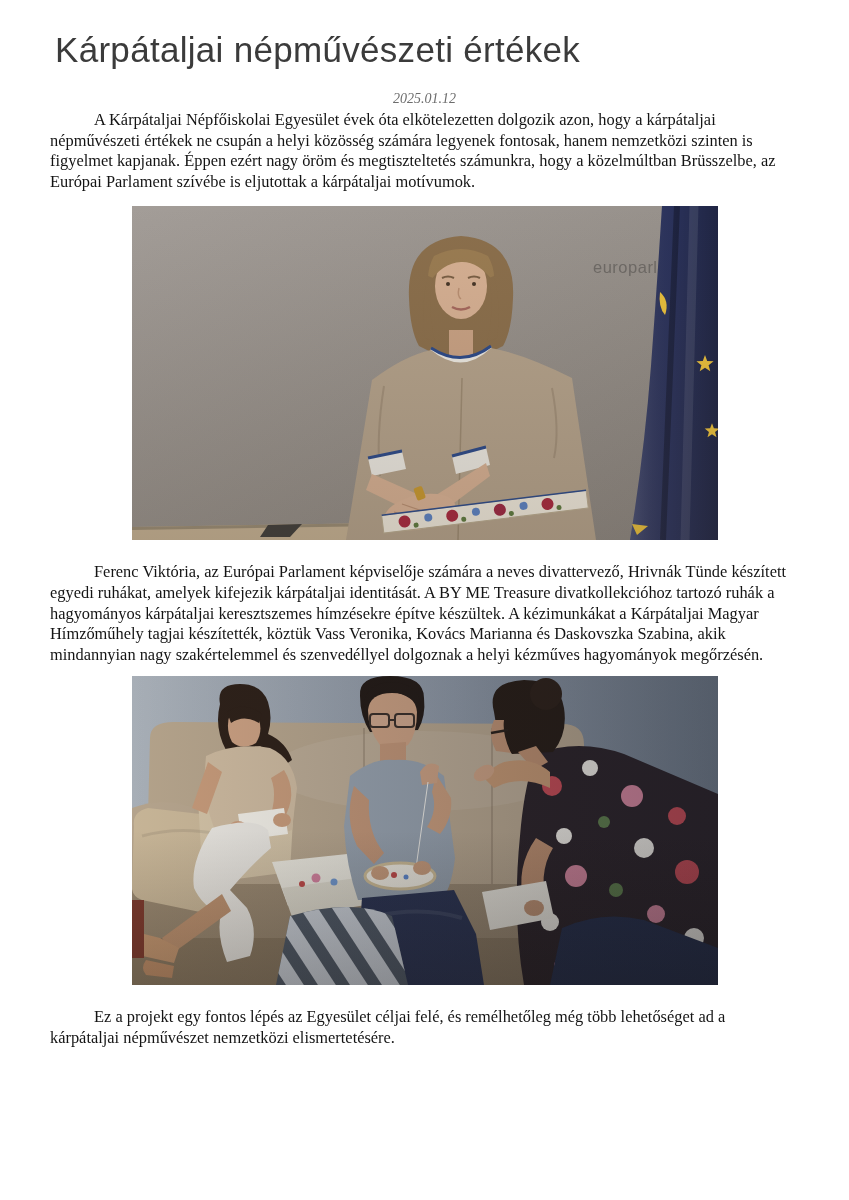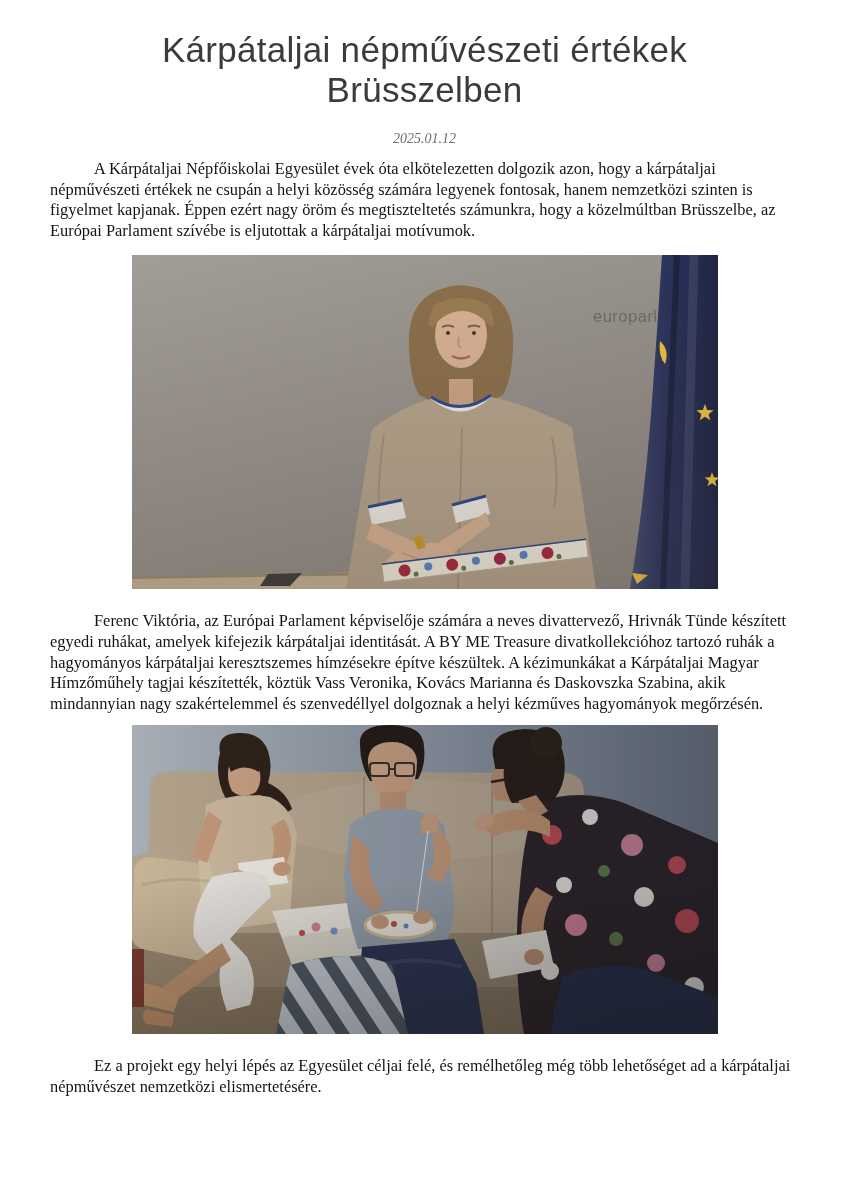--- a/index.html
+++ b/index.html
@@ -5,48 +5,47 @@
   html,body { margin:0; padding:0; background:#ffffff; }
   .page {
     position:relative; width:849px; height:1200px; margin:0 auto;
     background:#ffffff; overflow:hidden;
     font-family:"Liberation Serif", serif;
   }
   h1.title {
     margin:30px 55px 0 55px;
     font-family:"Liberation Sans", sans-serif;
     font-weight:400; font-size:35px; line-height:40px;
-    text-align:center; color:#3b3b3b; letter-spacing:.3px;
+    text-align:left; color:#3b3b3b; letter-spacing:.3px;
   }
   h1.title span { display:block; }
   .date {
     margin-top:21px; text-align:center;
     font-style:italic; font-size:14px; color:#6d6d6d;
   }
   p.body-p {
     margin:0 54px 0 50px;
     font-size:16.4px; line-height:20.6px; color:#141414;
     text-indent:44px; text-align:left;
   }
-  p.p1 { margin-top:12px; }
+  p.p1 { margin-top:3px; }
   p.p2 { margin-top:22px; }
   p.p3 { margin-top:22px; }
   figure.photo { margin:0; padding:0; width:586px; margin-left:132px; font-size:0; }
   figure.photo1 { margin-top:14px; }
   figure.photo2 { margin-top:11px; }
   svg { display:block; }
 </style>
 </head>
 <body>
 
 <div class="page">
 
   <h1 class="title">
     <span>Kárpátaljai népművészeti értékek</span>
-    <span>Brüsszelben</span>
   </h1>
 
   <div class="date">2025.01.12</div>
 
   <p class="body-p p1">A Kárpátaljai Népfőiskolai Egyesület évek óta elkötelezetten dolgozik azon, hogy a kárpátaljai népművészeti értékek ne csupán a helyi közösség számára legyenek fontosak, hanem nemzetközi szinten is figyelmet kapjanak. Éppen ezért nagy öröm és megtiszteltetés számunkra, hogy a közelmúltban Brüsszelbe, az Európai Parlament szívébe is eljutottak a kárpátaljai motívumok.</p>
 
   <figure class="photo photo1">
     <svg width="586" height="334" viewBox="0 0 586 334" xmlns="http://www.w3.org/2000/svg">
       <defs>
         <linearGradient id="wall1g" x1="0" y1="0" x2="1" y2="1">
@@ -284,15 +283,15 @@
         <path d="M430 252 Q470 234 512 244 L586 272 L586 309 L418 309 Z" fill="#262e48"></path>
       </g>
 
       <rect x="0" y="224" width="12" height="58" fill="#7c3a2e"></rect>
 
       <rect x="0" y="0" width="586" height="309" fill="url(#dim2)"></rect>
       <rect x="0" y="0" width="586" height="309" fill="url(#vign2)"></rect>
     </svg>
   </figure>
 
-  <p class="body-p p3">Ez a projekt egy helyi lépés az Egyesület céljai felé, és remélhetőleg még több lehetőséget ad a kárpátaljai népművészet nemzetközi elismertetésére.</p>
+  <p class="body-p p3">Ez a projekt egy fontos lépés az Egyesület céljai felé, és remélhetőleg még több lehetőséget ad a kárpátaljai népművészet nemzetközi elismertetésére.</p>
 
 </div>
 
 </body></html>

